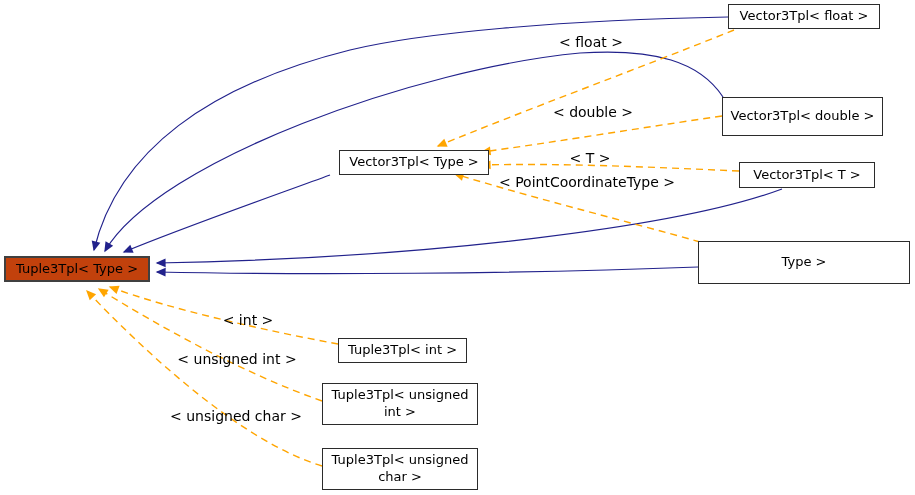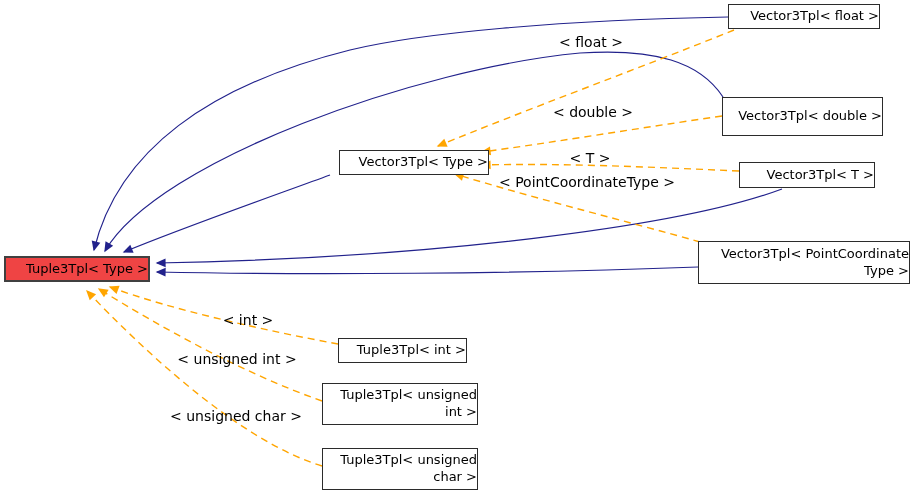--- a/index.html
+++ b/index.html
@@ -14,28 +14,28 @@
   .node{
     position:absolute;
     box-sizing:border-box;
     background:#ffffff;
     border:1px solid #2b2b2b;
     color:#000000;
     font-size:13px;
     line-height:1.3;
     display:flex;
     flex-direction:column;
-    align-items:flex-end;
+    align-items:center;
     justify-content:center;
     text-align:center;
     white-space:nowrap;
     cursor:pointer;
   }
   .node.main{
-    background:#ef4444;
+    background:#c2410c;
     border:2px solid #404040;
     cursor:default;
   }
   .edge-label{
     position:absolute;
     transform:translate(-50%,-50%);
     font-size:14px;
     color:#000000;
     white-space:nowrap;
   }
@@ -86,21 +86,20 @@
 
   <div class="node" style="left:722px;top:97px;width:161px;height:39px;">
     <span>Vector3Tpl&lt; double &gt;</span>
   </div>
 
   <div class="node" style="left:739px;top:162px;width:136px;height:26px;">
     <span>Vector3Tpl&lt; T &gt;</span>
   </div>
 
   <div class="node" style="left:698px;top:241px;width:212px;height:43px;">
-    <span>Vector3Tpl&lt; PointCoordinate</span>
     <span>Type &gt;</span>
   </div>
 
   <div class="node" style="left:338px;top:338px;width:129px;height:25px;">
     <span>Tuple3Tpl&lt; int &gt;</span>
   </div>
 
   <div class="node" style="left:322px;top:383px;width:156px;height:42px;">
     <span>Tuple3Tpl&lt; unsigned</span>
     <span>int &gt;</span>

